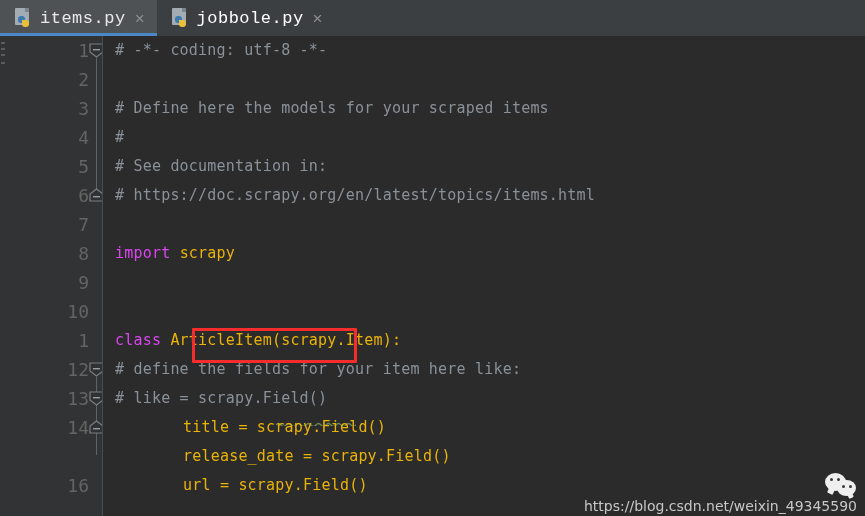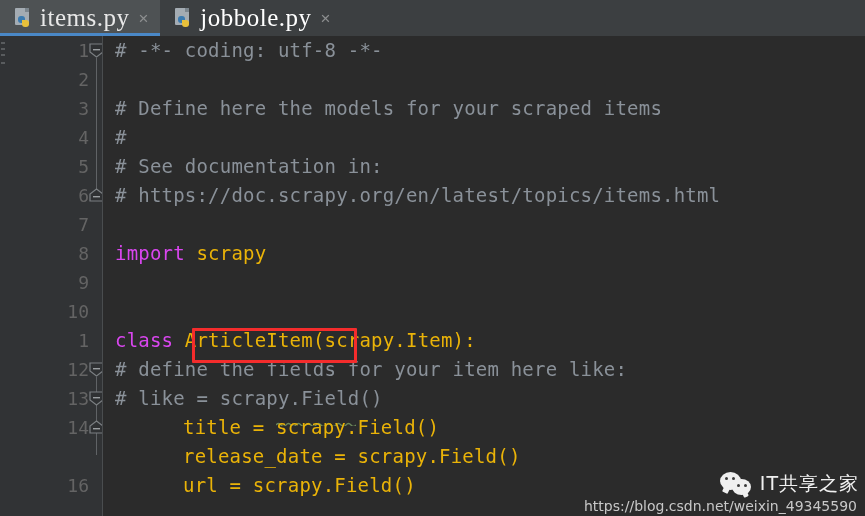--- a/index.html
+++ b/index.html
@@ -45,22 +45,22 @@
   .tab.active {
     background: #4e5254;
   }
   .tab.active .tab-underline {
     position: absolute;
     left: 0; right: 0; bottom: 0;
     height: 3px;
     background: #4a88c7;
   }
   .tab-label {
-    font-family: Liberation Serif, serif;
-    font-size: 25px;
+    font-family: Liberation Mono, monospace;
+    font-size: 17px;
     letter-spacing: 0.5px;
     color: #e8e8e8;
   }
   .tab.inactive .tab-label { color: #ffffff; }
   .tab-close {
     font-family: "Liberation Sans", sans-serif;
     font-size: 17px;
     color: #8d8f90;
     line-height: 1;
     padding-left: 2px;
@@ -154,21 +154,21 @@
     font-family: "DejaVu Sans Mono", "Liberation Mono", monospace;
     font-size: 18px;
     color: #646464;
     line-height: 29px;
   }
   .codeline {
     position: absolute;
     left: 12px;
     white-space: pre;
     font-family: "DejaVu Sans Mono", "Liberation Mono", monospace;
-    font-size: 19px;
+    font-size: 15px;
     line-height: 29px;
     color: #a9b7c6;
     letter-spacing: 0.2px;
   }
   .cmt { color: #8a9199; }
   .kw  { color: #d946ef; margin-top: 20px; }
   .txt { color: #eab308; }
 
   
   .foldline {
@@ -490,19 +490,18 @@
     <div class="watermark">
       <div class="wm-brand">
         <span class="wechat">
           <span class="b1"></span>
           <span class="b2"></span>
           <span class="dot" style="left:5px;top:5px"></span>
           <span class="dot" style="left:12px;top:5px"></span>
           <span class="dot" style="left:17px;top:12px"></span>
           <span class="dot" style="left:24px;top:12px"></span>
         </span>
-        <span class="wm-name">IT共享之家</span>
       </div>
       <div class="wm-url">https://blog.csdn.net/weixin_49345590</div>
     </div>
 
   </div>
 </div>
 
 </body></html>

